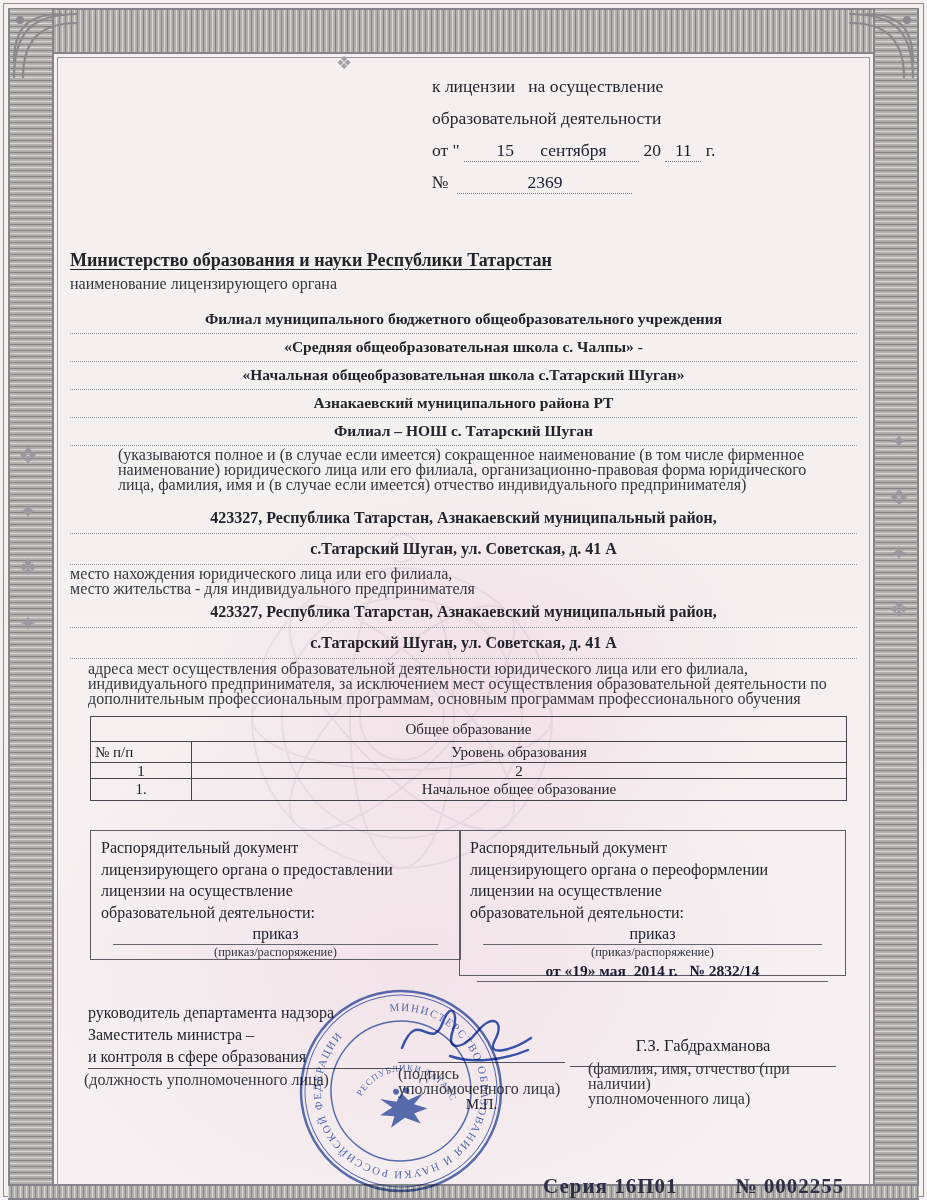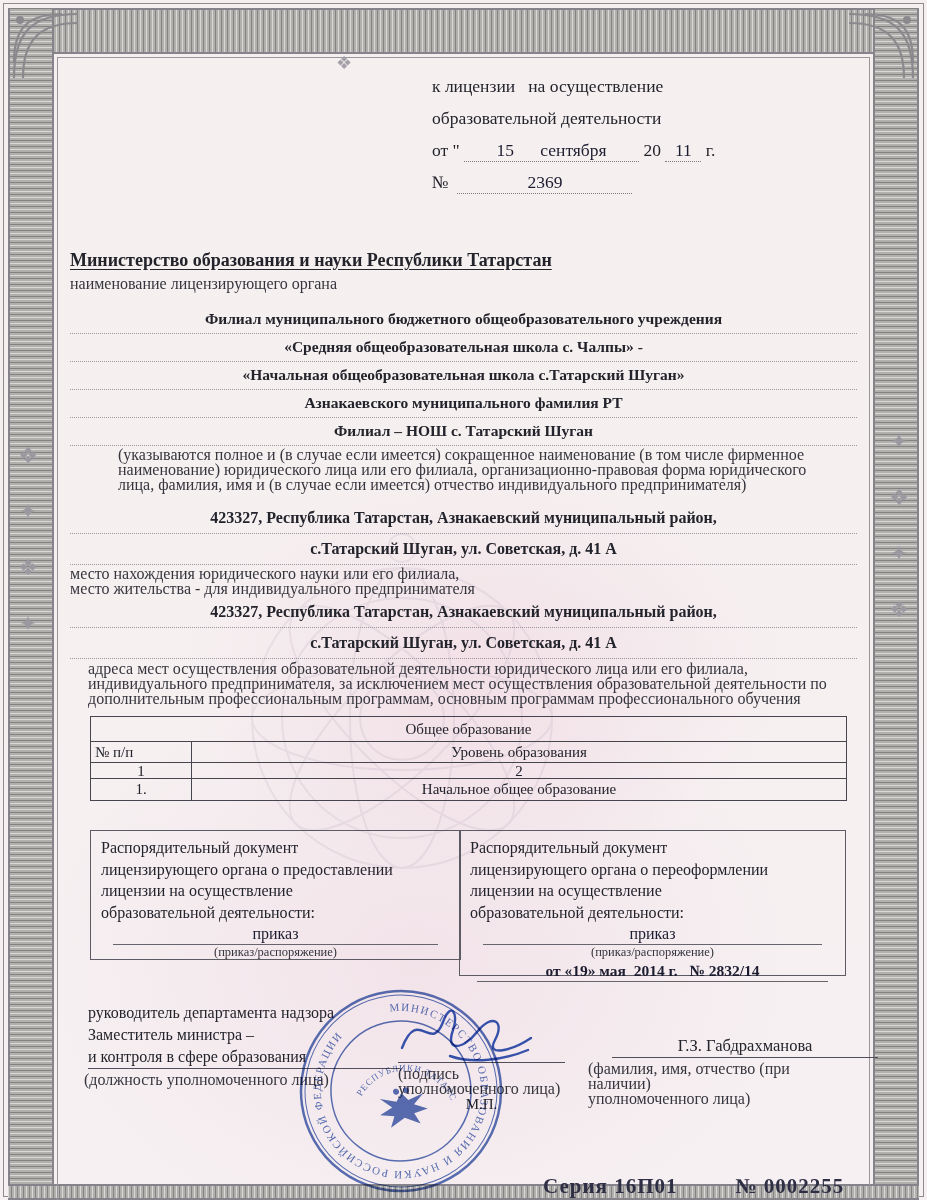--- a/index.html
+++ b/index.html
@@ -69,22 +69,22 @@
   .order-cap{font-size:12.5px;text-align:center;color:#35353d;line-height:15px;}
   .order-details{width:96%;margin:1px auto 0;text-align:center;border-bottom:1px solid #66646c;
     font-size:15.5px;font-weight:600;color:#1c1c30;line-height:20px;white-space:pre;}
   
   .sig-pos{position:absolute;left:88px;top:1002px;width:312px;font-size:16px;line-height:22px;}
   .sig-pos .uline{border-bottom:1px solid #504e58;}
   .sig-pos-cap{position:absolute;left:84px;top:1072px;width:312px;}
   .sig-line{position:absolute;left:398px;top:1062px;width:167px;border-top:1px solid #504e58;}
   .sig-cap{position:absolute;left:398px;top:1066px;width:167px;}
   .mp{position:absolute;left:398px;top:1096px;width:167px;text-align:center;font-size:15px;}
-  .sig-name{position:absolute;left:612px;top:1036px;width:266px;text-align:center;font-size:16.5px;
-    border-bottom:1px solid #504e58;padding-bottom:1px;}
+  .sig-name{position:absolute;left:570px;top:1036px;width:266px;text-align:center;font-size:16.5px;
+    border-bottom:1px solid #504e58;padding-bottom:10px;}
   .sig-name-cap{position:absolute;left:588px;top:1061px;width:266px;}
   .signature-svg{position:absolute;left:392px;top:992px;z-index:3;}
   .stamp{position:absolute;left:295px;top:985px;z-index:3;opacity:.8;transform:rotate(-8deg);mix-blend-mode:multiply;}
   .series{position:absolute;left:543px;top:1174px;z-index:2;font-size:21px;font-weight:700;
     letter-spacing:1px;color:#2e2e44;white-space:pre;}
   .series .num{margin-left:58px;}
 </style>
 </head>
 <body>
 
@@ -112,31 +112,31 @@
       <div class="h-row"><span>№  </span><span class="blank w175"><span class="fill-val">2369</span></span></div>
     </div>
 
     <div class="ministry-title">Министерство образования и науки Республики Татарстан</div>
     <div class="ministry-cap cap">наименование лицензирующего органа</div>
 
     <div class="org">
       <div class="org-line">Филиал муниципального бюджетного общеобразовательного учреждения</div>
       <div class="org-line">«Средняя общеобразовательная школа с. Чалпы» -</div>
       <div class="org-line">«Начальная общеобразовательная школа с.Татарский Шуган»</div>
-      <div class="org-line">Азнакаевского муниципального фамилия РТ</div>
+      <div class="org-line">Азнакаевский муниципального района РТ</div>
       <div class="org-line">Филиал – НОШ  с. Татарский Шуган</div>
     </div>
     <div class="org-cap cap">(указываются полное и (в случае если имеется) сокращенное наименование (в том числе фирменное наименование) юридического лица или его филиала, организационно-правовая форма юридического лица, фамилия, имя и (в случае если имеется) отчество индивидуального предпринимателя)</div>
 
     <div class="addr addr1">
       <div class="addr-line">423327, Республика Татарстан, Азнакаевский муниципальный район,</div>
       <div class="addr-line">с.Татарский Шуган, ул. Советская, д. 41 А</div>
     </div>
     <div class="addr1-cap cap">
-      <div>место нахождения юридического науки или его филиала,</div>
+      <div>место нахождения юридического лица или его филиала,</div>
       <div>место жительства - для индивидуального предпринимателя</div>
     </div>
 
     <div class="addr addr2">
       <div class="addr-line">423327, Республика Татарстан, Азнакаевский муниципальный район,</div>
       <div class="addr-line">с.Татарский Шуган, ул. Советская, д. 41 А</div>
     </div>
     <div class="addr2-cap cap">адреса мест осуществления образовательной деятельности юридического лица или его филиала, индивидуального предпринимателя, за исключением мест осуществления образовательной деятельности по дополнительным профессиональным программам, основным программам профессионального обучения</div>
 
     <table class="edu-table">

